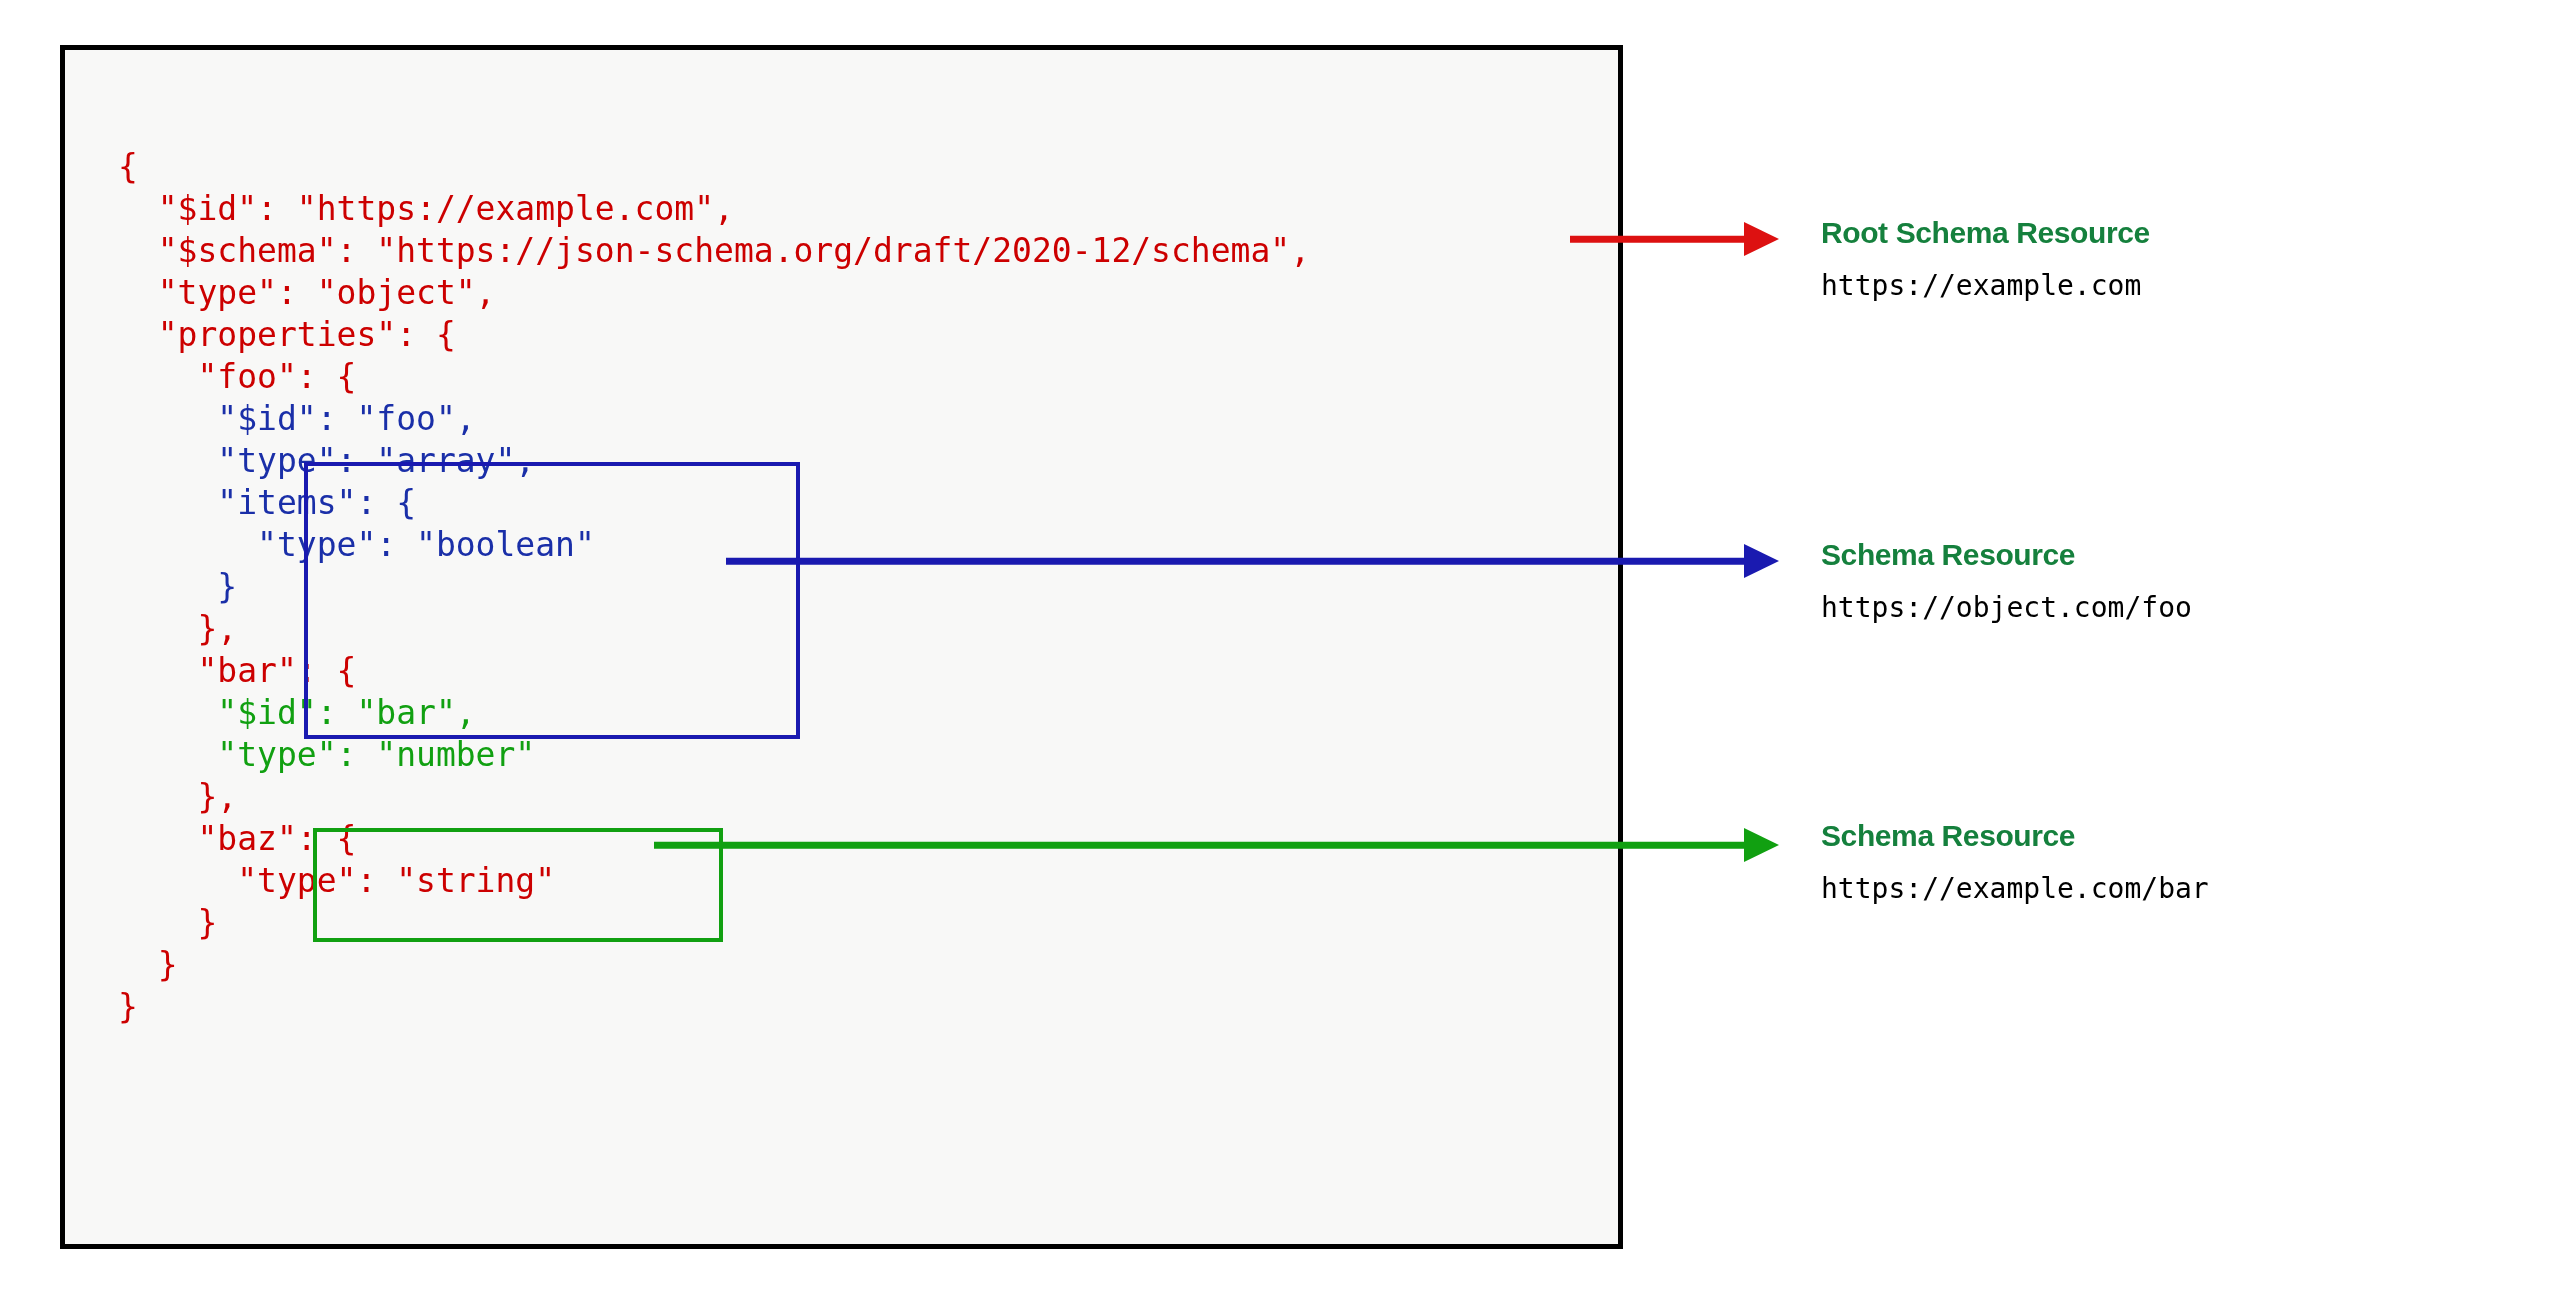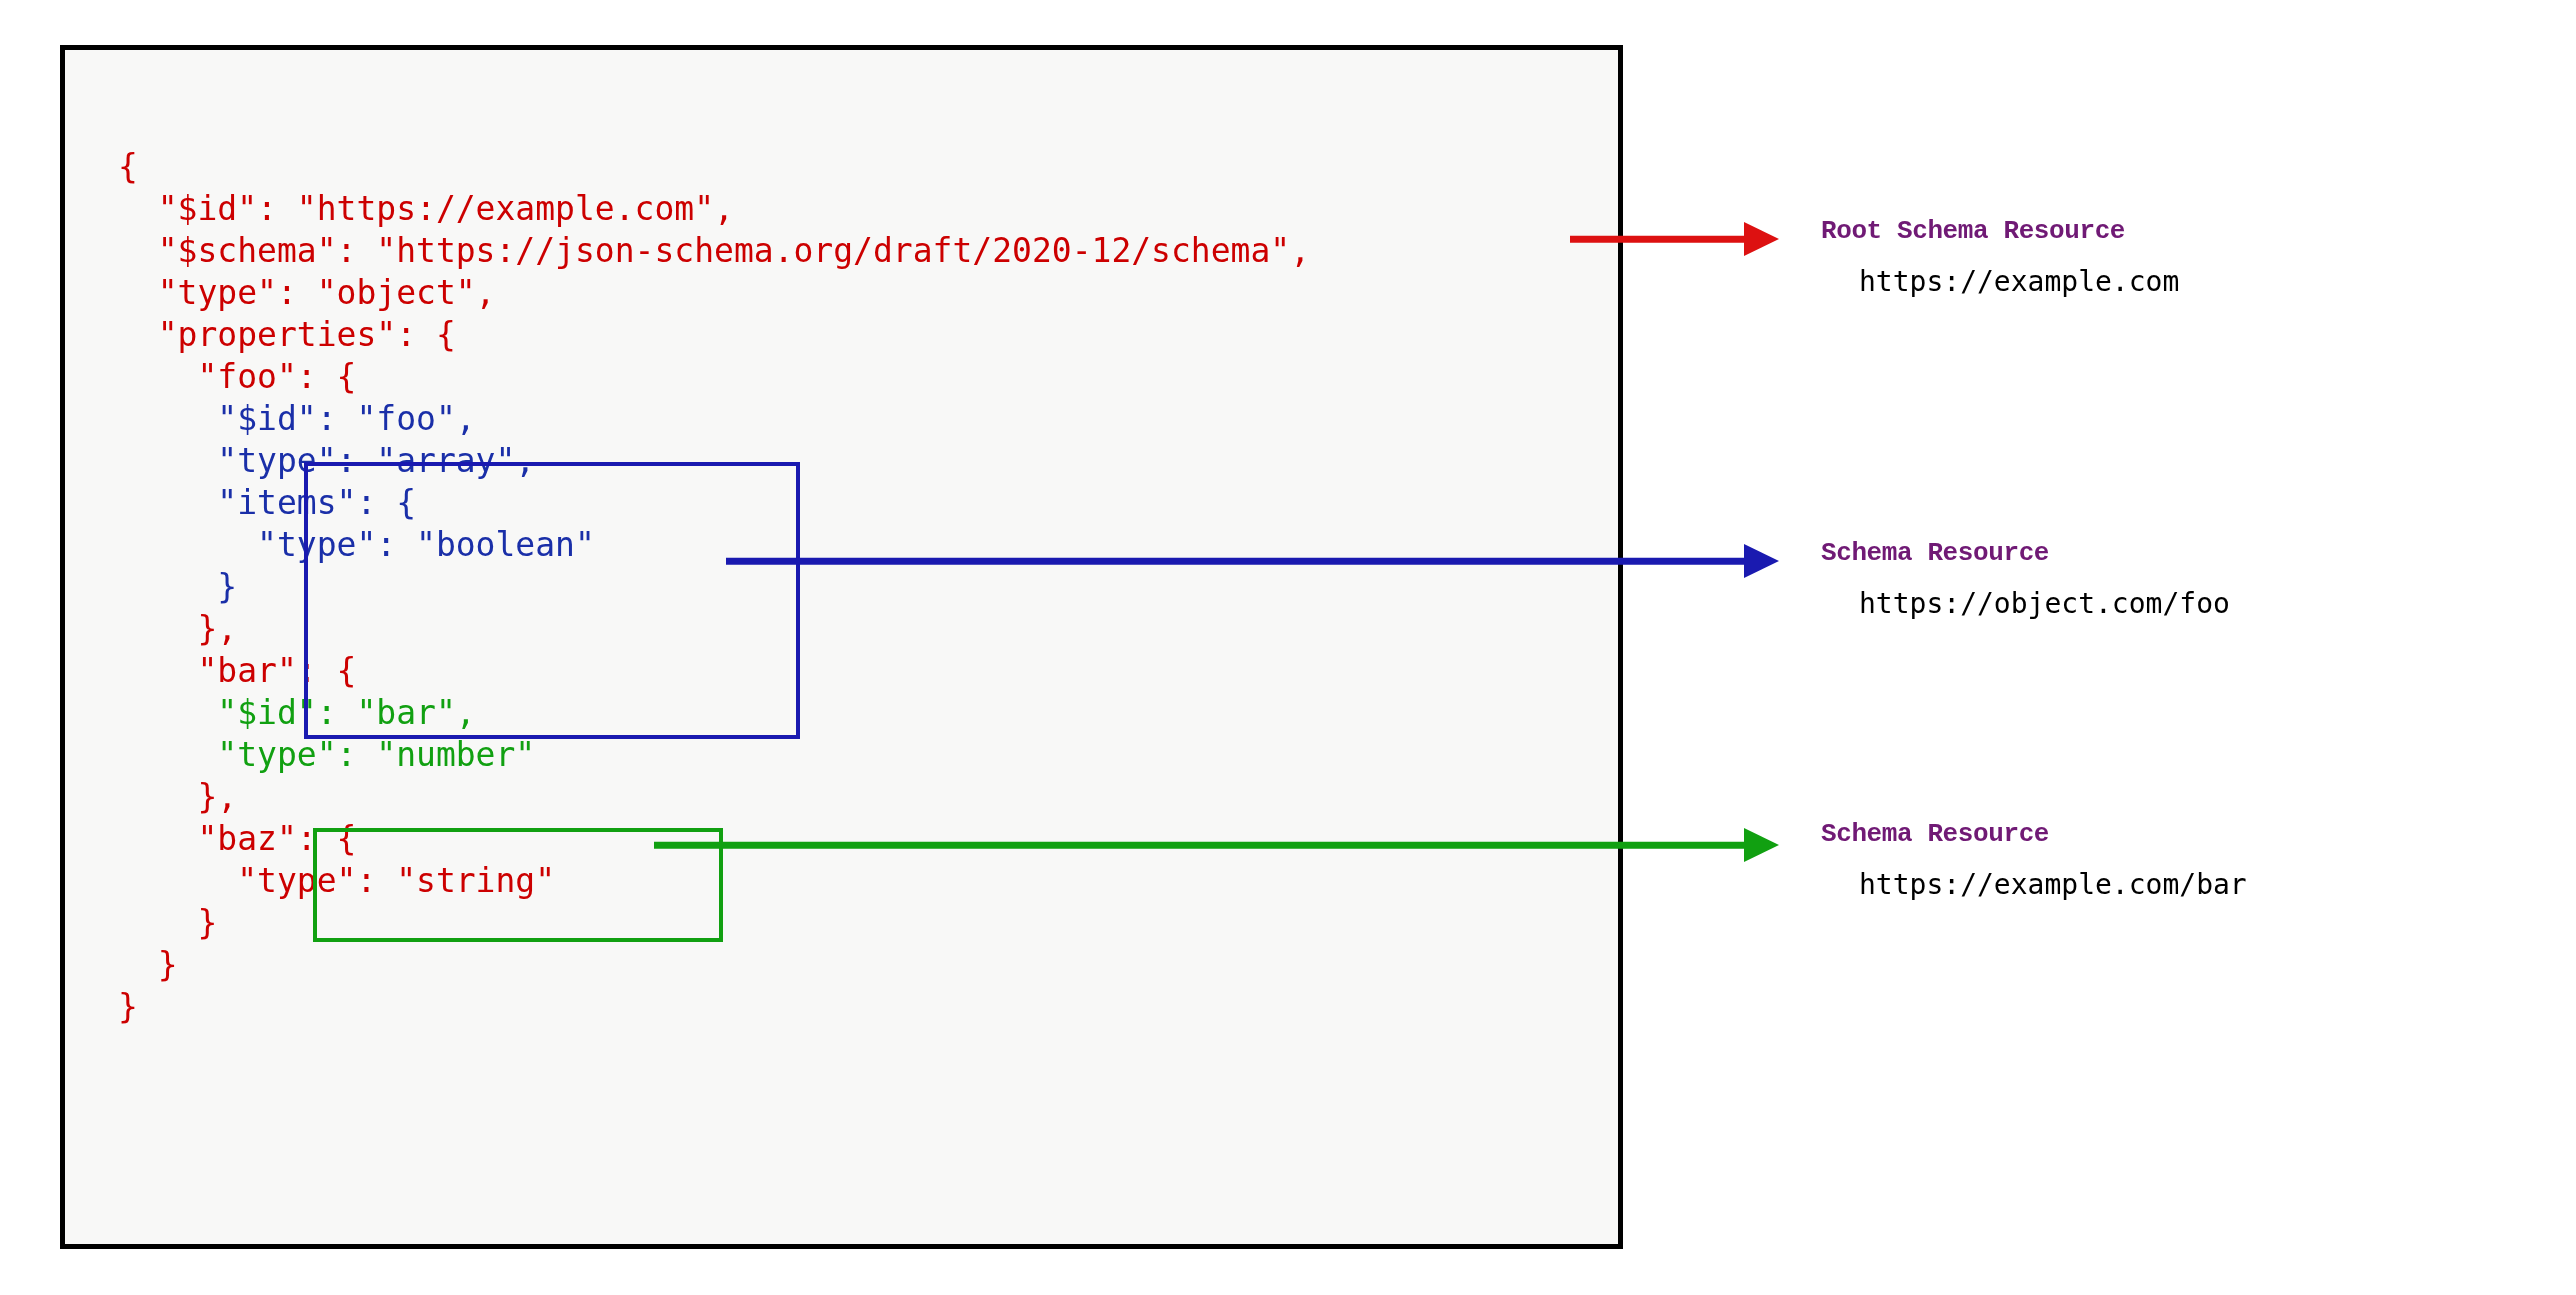--- a/index.html
+++ b/index.html
@@ -117,34 +117,33 @@
   }
   #arrow-bar .shaft { width: 1096px; background: #11a011; }
   #arrow-bar .head  { left: 1090px; border-left: 35px solid #11a011; }
 
   
   .annotation {
     position: absolute;
     left: 1821px;
   }
   .ann-title {
-    font-family: Liberation Mono, monospace;
+    font-family: Liberation Sans, sans-serif;
     font-weight: bold;
-    font-size: 26px;
-    color: #701a75;
+    font-size: 30px;
+    color: #15803d;
     white-space: nowrap;
     letter-spacing: -0.4px;
   }
   .ann-url {
     font-family: "DejaVu Sans Mono", "Liberation Mono", monospace;
     font-size: 28px;
     color: #000000;
     white-space: nowrap;
     margin-top: 18.7px;
-    margin-left: 38px;
   }
   #ann-root { top: 216px; }
   #ann-foo  { top: 538px; }
   #ann-bar  { top: 819px; }
 </style>
 </head>
 <body>
 
 <div id="stage">
 

